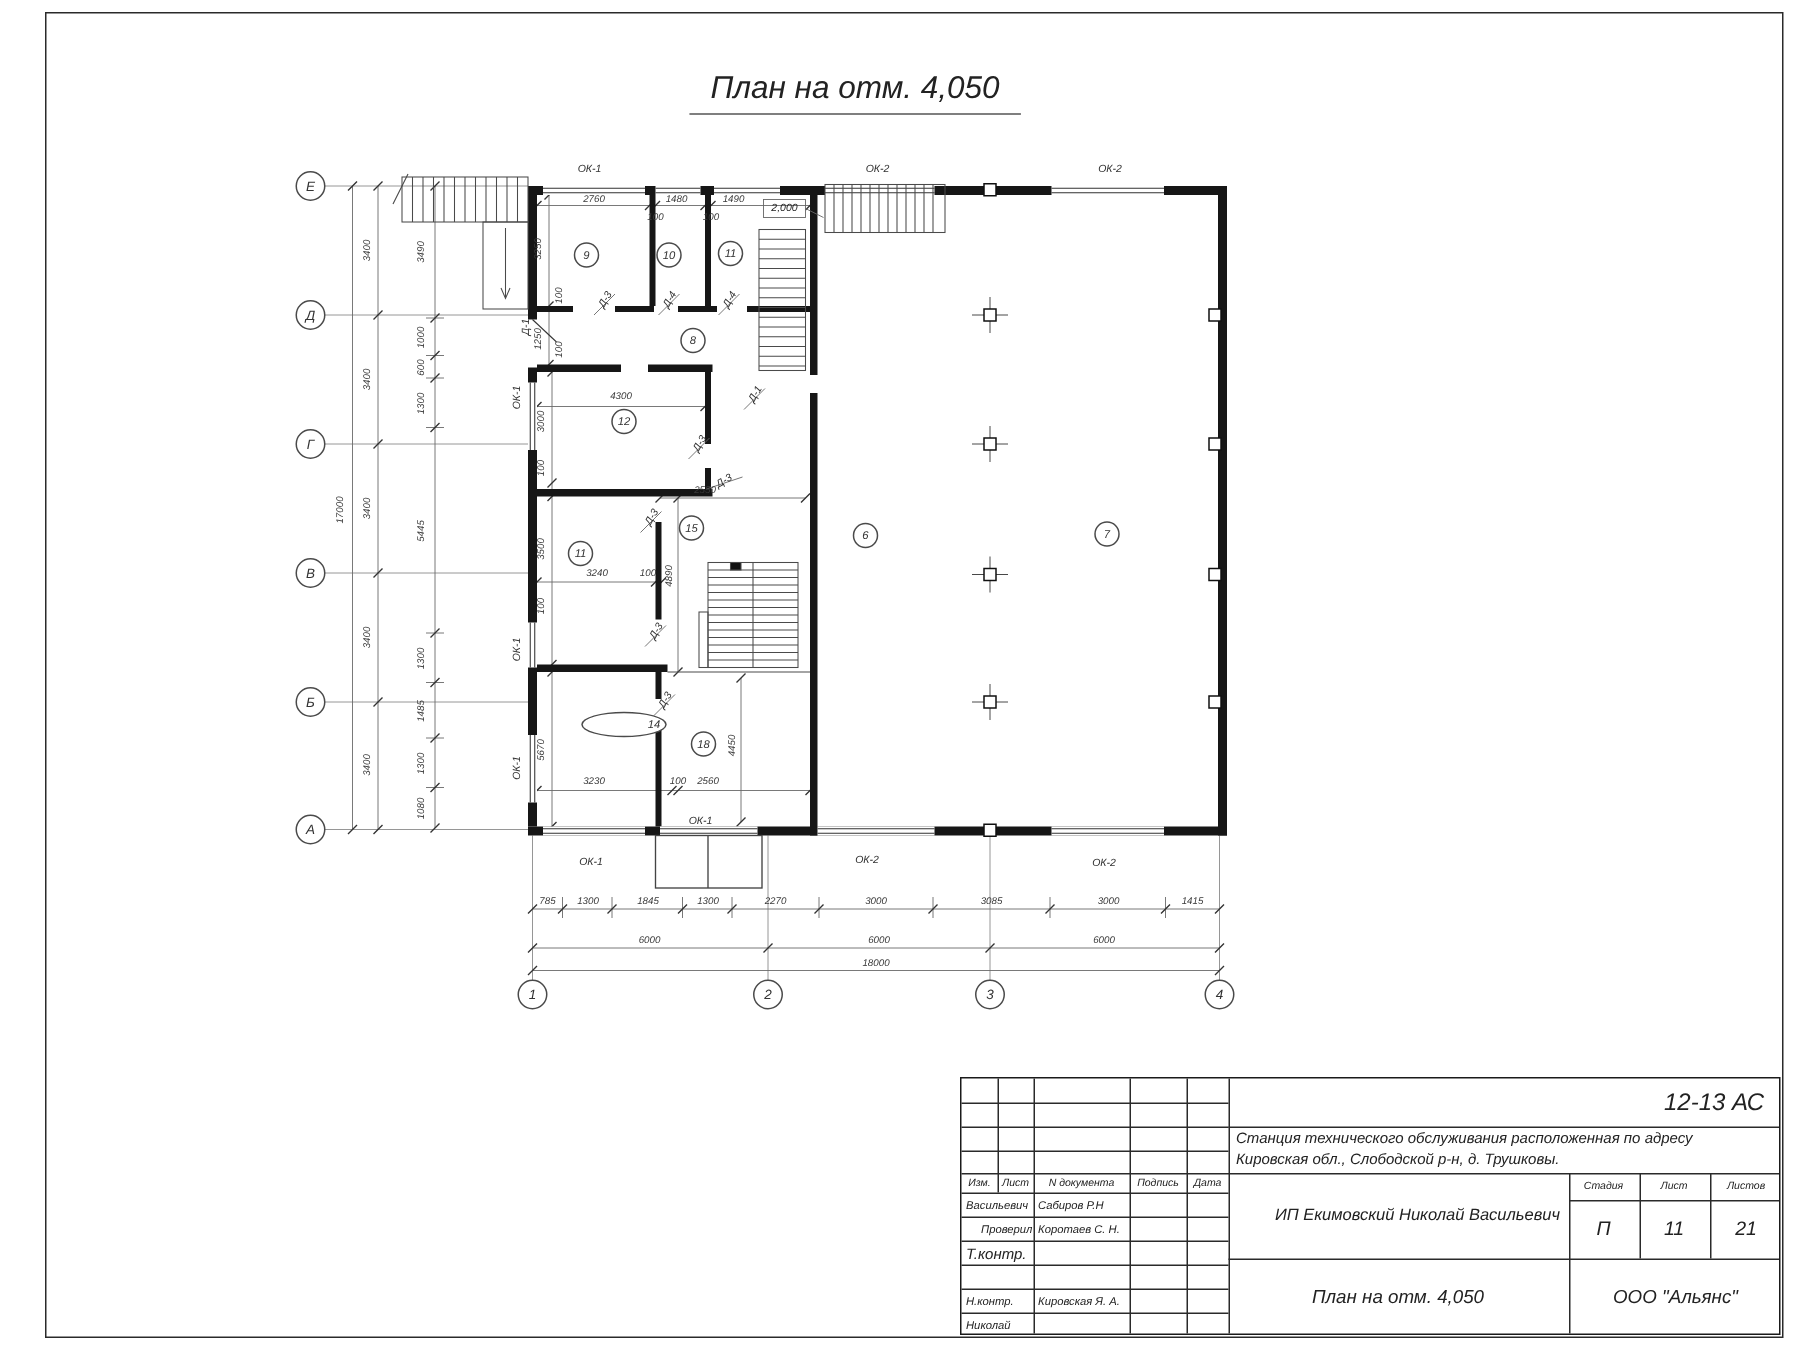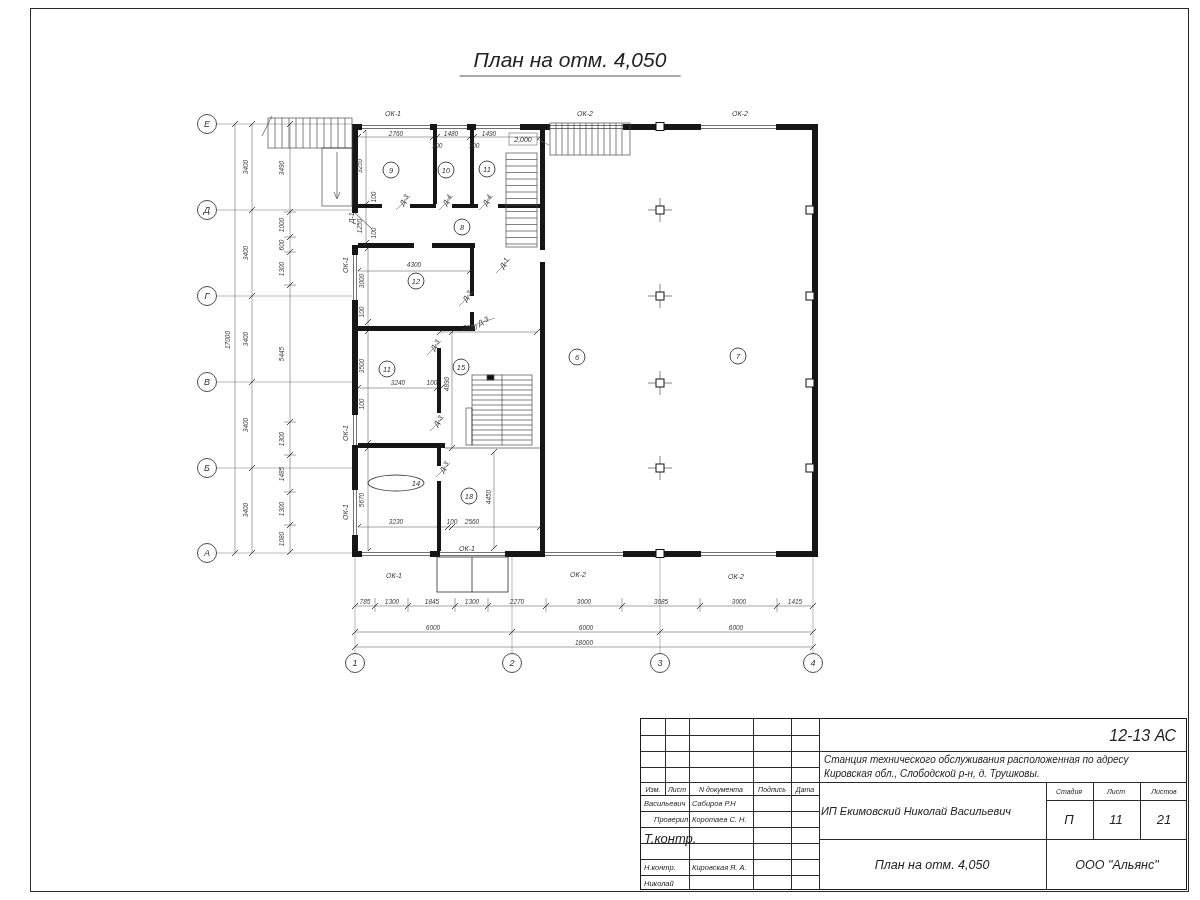--- a/index.html
+++ b/index.html
@@ -228,22 +228,22 @@
       <span class="pt door-label" style="left: 435px; top: 345px; transform: translate(-50%, -50%) rotate(-60deg);">Д-3</span>
       <span class="pt door-label" style="left: 438px; top: 421px; transform: translate(-50%, -50%) rotate(-60deg);">Д-3</span>
       <span class="pt door-label" style="left: 444px; top: 467px; transform: translate(-50%, -50%) rotate(-60deg);">Д-3</span>
       <span class="pt level-mark" style="left: 523px; top: 139px; transform: translate(-50%, -50%) rotate(0deg);">2,000</span>
       <div class="room" style="left: 391px; top: 170px;">9</div>
       <div class="room" style="left: 446px; top: 170px;">10</div>
       <div class="room" style="left: 487px; top: 169px;">11</div>
       <div class="room" style="left: 462px; top: 227px;">8</div>
       <div class="room" style="left: 416px; top: 281px;">12</div>
       <div class="room" style="left: 387px; top: 369px;">11</div>
-      <div class="room" style="left: 461px; top: 367px;">15</div>
-      <div class="room" style="left: 396px; top: 483px; padding-left: 40px;">14</div>
+      <div class="room" style="left: 461px; top: 352px;">15</div>
+      <div class="room" style="left: 416px; top: 483px; padding-left: 40px;">14</div>
       <div class="room" style="left: 469px; top: 496px;">18</div>
       <div class="room" style="left: 577px; top: 357px;">6</div>
       <div class="room" style="left: 738px; top: 356px;">7</div>
       <div class="axis" style="left: 207px; top: 124px;">Е</div>
       <div class="axis" style="left: 207px; top: 210px;">Д</div>
       <div class="axis" style="left: 207px; top: 296px;">Г</div>
       <div class="axis" style="left: 207px; top: 382px;">В</div>
       <div class="axis" style="left: 207px; top: 468px;">Б</div>
       <div class="axis" style="left: 207px; top: 553px;">А</div>
       <div class="axis" style="left: 355px; top: 663px;">1</div>
@@ -283,30 +283,30 @@
     <span class="st stc" style="left:12px;top:70px;font-size:7px">Изм.</span>
     <span class="st stc" style="left:36px;top:70px;font-size:7px">Лист</span>
     <span class="st stc" style="left:80px;top:70px;font-size:7px">N документа</span>
     <span class="st stc" style="left:131px;top:70px;font-size:7px">Подпись</span>
     <span class="st stc" style="left:164px;top:70px;font-size:7px">Дата</span>
 
     <span class="st" style="left:3px;top:81px;font-size:7.5px">Васильевич</span>
     <span class="st" style="left:51px;top:81px;font-size:7.5px">Сабиров Р.Н</span>
     <span class="st" style="left:13px;top:97px;font-size:7.5px">Проверил</span>
     <span class="st" style="left:51px;top:97px;font-size:7.5px">Коротаев С. Н.</span>
-    <span class="st" style="left:3px;top:113px;font-size:13px">Т.контр.</span>
+    <span class="st" style="left:3px;top:113px;font-size:10px">Т.контр.</span>
     <span class="st" style="left:51px;top:113px;font-size:7.5px"></span>
     <span class="st" style="left:3px;top:129px;font-size:7.5px"></span>
     <span class="st" style="left:51px;top:129px;font-size:7.5px"></span>
     <span class="st" style="left:3px;top:145px;font-size:7.5px">Н.контр.</span>
     <span class="st" style="left:51px;top:145px;font-size:7.5px">Кировская Я. А.</span>
     <span class="st" style="left:3px;top:161px;font-size:7.5px">Николай</span>
     <span class="st" style="left:51px;top:161px;font-size:7.5px"></span>
 
-    <span class="st stc" style="left:275px;top:92px;font-size:11px">ИП Екимовский Николай Васильевич</span>
+    <span class="st stc" style="left:304px;top:92px;font-size:11px">ИП Екимовский Николай Васильевич</span>
     <span class="st stc" style="left:428px;top:72px;font-size:7px">Стадия</span>
     <span class="st stc" style="left:475px;top:72px;font-size:7px">Лист</span>
     <span class="st stc" style="left:523px;top:72px;font-size:7px">Листов</span>
     <span class="st stc" style="left:428px;top:100px;font-size:13px">П</span>
     <span class="st stc" style="left:475px;top:100px;font-size:13px">11</span>
     <span class="st stc" style="left:523px;top:100px;font-size:13px">21</span>
     <span class="st stc" style="left:291px;top:146px;font-size:12.5px">План на отм. 4,050</span>
     <span class="st stc" style="left:476px;top:146px;font-size:12.5px">ООО "Альянс"</span>
   </div>
 </div>

